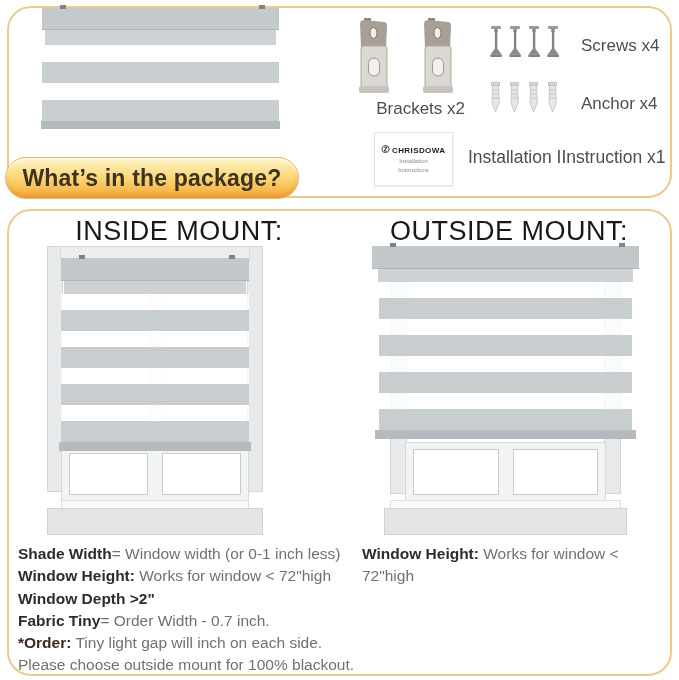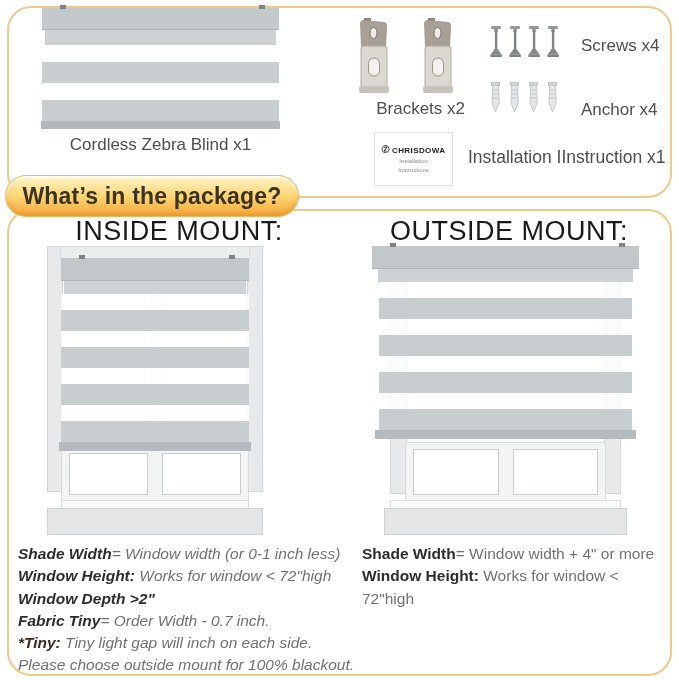--- a/index.html
+++ b/index.html
@@ -6,21 +6,21 @@
   .canvas{position:relative;width:679px;height:680px;background:#fff;overflow:hidden;
           font-family:"Liberation Sans",sans-serif;}
   .panel{position:absolute;border:2px solid #edc98b;border-radius:24px;background:#fff;}
   .panel1{left:7px;top:6px;width:661px;height:188px;}
   .panel2{left:7px;top:209px;width:661px;height:463px;}
 
   .badge{position:absolute;z-index:6;display:flex;align-items:center;justify-content:center;
          font-size:23px;font-weight:bold;color:#3b3222;letter-spacing:.2px;
          border:1px solid #edb55f;border-radius:21px;
          background:linear-gradient(180deg,#fdf4ca 0%,#fbd571 52%,#f3a63a 100%);
-         box-shadow:inset 0 2px 2px rgba(255,255,255,.8), inset 0 -3px 4px rgba(222,130,27,.35);margin-top:18px;}
+         box-shadow:inset 0 2px 2px rgba(255,255,255,.8), inset 0 -3px 4px rgba(222,130,27,.35);}
   .badge1{left:-4px;top:149px;width:292px;height:40px;}
   .badge2{left:321px;top:426px;width:343px;height:40px;}
 
   
   .pkg-blind{position:absolute;left:33px;top:0px;width:237px;}
   .rail{position:relative;background:#c4c9cc;border-bottom:1px solid #aeb4b7;}
   .pkg-blind .rail{height:21px;}
   .tab{position:absolute;top:-3px;width:6px;height:4px;background:#7e8386;}
   .tab.l{left:18px;} .tab.r{right:14px;}
   .band{background:#c9ced1;}
@@ -31,21 +31,21 @@
   .bottomrail{background:#b2b8bb;}
   .pkg-blind .bottomrail{height:8px;margin:0 -1px;}
 
   .caption{position:absolute;font-size:17px;color:#4e4e4e;}
   .blind-caption{left:33px;top:127px;width:237px;text-align:center;}
   .brackets-box{position:absolute;left:343px;top:10px;width:110px;height:78px;}
   .brackets-caption{left:340px;top:91px;width:116px;text-align:right;}
   .screws-box{position:absolute;left:479px;top:18px;width:76px;height:34px;}
   .screws-caption{left:572px;top:28px;}
   .anchors-box{position:absolute;left:479px;top:74px;width:76px;height:32px;}
-  .anchor-caption{left:572px;top:92px;}
+  .anchor-caption{left:572px;top:86px;}
 
   .instruction-card{position:absolute;left:365px;top:124px;width:77px;height:52px;background:#fff;
                     border:1px solid #e3e3e3;box-shadow:0 1px 2px rgba(0,0,0,.08);
                     display:flex;flex-direction:column;align-items:center;justify-content:center;}
   .brand-row{display:flex;align-items:center;gap:2px;font-weight:bold;font-size:8px;
              letter-spacing:.4px;color:#1c1c1c;}
   .logo-mark{font-size:8px;line-height:8px;}
   .card-sub{font-size:6px;color:#8b8b8b;margin-top:3px;}
   .instruction-caption{left:459px;top:139px;font-size:17.5px;}
 
@@ -88,21 +88,21 @@
   .win .band.attached{height:13px;margin:0 3px;background:#ced2d5;}
   .win.outside .band.attached{margin:0 6px;}
   .win .gap{height:16px;background:rgba(255,255,255,.8);}
   .win .band.b{height:21px;background:#c8cdd0;}
   .win.outside .gap,.win.outside .band.b{margin:0 7px;}
   .win .bottomrail{height:9px;background:#b4babd;}
   .win.inside .bottomrail{margin:0 -2px;}
   .win.outside .bottomrail{margin:0 3px;}
 
   .notes{position:absolute;top:332px;font-size:15.5px;line-height:22.3px;color:#717171;}
-  .notes-left{left:9px;font-style:italic;}
+  .notes-left{left:9px;}
   .notes-right{left:353px;}
   .notes b{color:#2d2d2d;}
   .notes b.warn{color:#3c2a20;}
 
   svg{display:block;}
 </style>
 </head>
 <body>
 
 <div class="canvas">
@@ -114,21 +114,20 @@
         <span class="tab l"></span>
         <span class="tab r"></span>
       </div>
       <div class="band attached"></div>
       <div class="gap"></div>
       <div class="band b"></div>
       <div class="gap"></div>
       <div class="band b"></div>
       <div class="bottomrail"></div>
     </div>
-    <div class="caption blind-caption">Cordless Zebra Blind x1</div>
 
     <div class="brackets-box">
       <svg width="110" height="78" viewBox="0 0 110 78">
         <defs>
           <g id="bracketg">
             <rect x="12" y="0" width="7" height="4" fill="#8d867c"></rect>
             <path d="M8 6 Q8 2 12 2 L32 4 Q35 4 35 8 L34 30 L9 30 Z" fill="#a8a096"></path>
             <ellipse cx="21.5" cy="15" rx="3.5" ry="5.5" fill="#efeeec" stroke="#7d766c" stroke-width="1"></ellipse>
             <rect x="9" y="28" width="26" height="42" rx="3" fill="#dbd7d1" stroke="#b0aaa1" stroke-width="1"></rect>
             <rect x="16.5" y="40" width="11" height="18" rx="5.5" fill="#f2f1ef" stroke="#9c958b" stroke-width="1"></rect>
@@ -250,23 +249,22 @@
         <div class="band b"></div>
         <div class="bottomrail"></div>
       </div>
     </div>
 
     <div class="notes notes-left">
       <div><b>Shade Width</b><span>= Window width (or 0-1 inch less)</span></div>
       <div><b>Window Height:</b><span> Works for window &lt; 72"high</span></div>
       <div><b>Window Depth &gt;2"</b><span></span></div>
       <div><b>Fabric Tiny</b><span>= Order Width - 0.7 inch.</span></div>
-      <div><b class="warn">*Tiny:</b><span> Tiny light gap will inch on each side.</span></div>
+      <div><b class="warn">*Order:</b><span> Tiny light gap will inch on each side.</span></div>
       <div><b></b><span>Please choose outside mount for 100% blackout.</span></div>
     </div>
     <div class="notes notes-right">
-      <div><b>Shade Width</b><span>= Window width + 4" or more</span></div>
       <div><b>Window Height:</b><span> Works for window &lt; 72"high</span></div>
     </div>
 
   </section>
 
 </div>
 
 </body></html>

